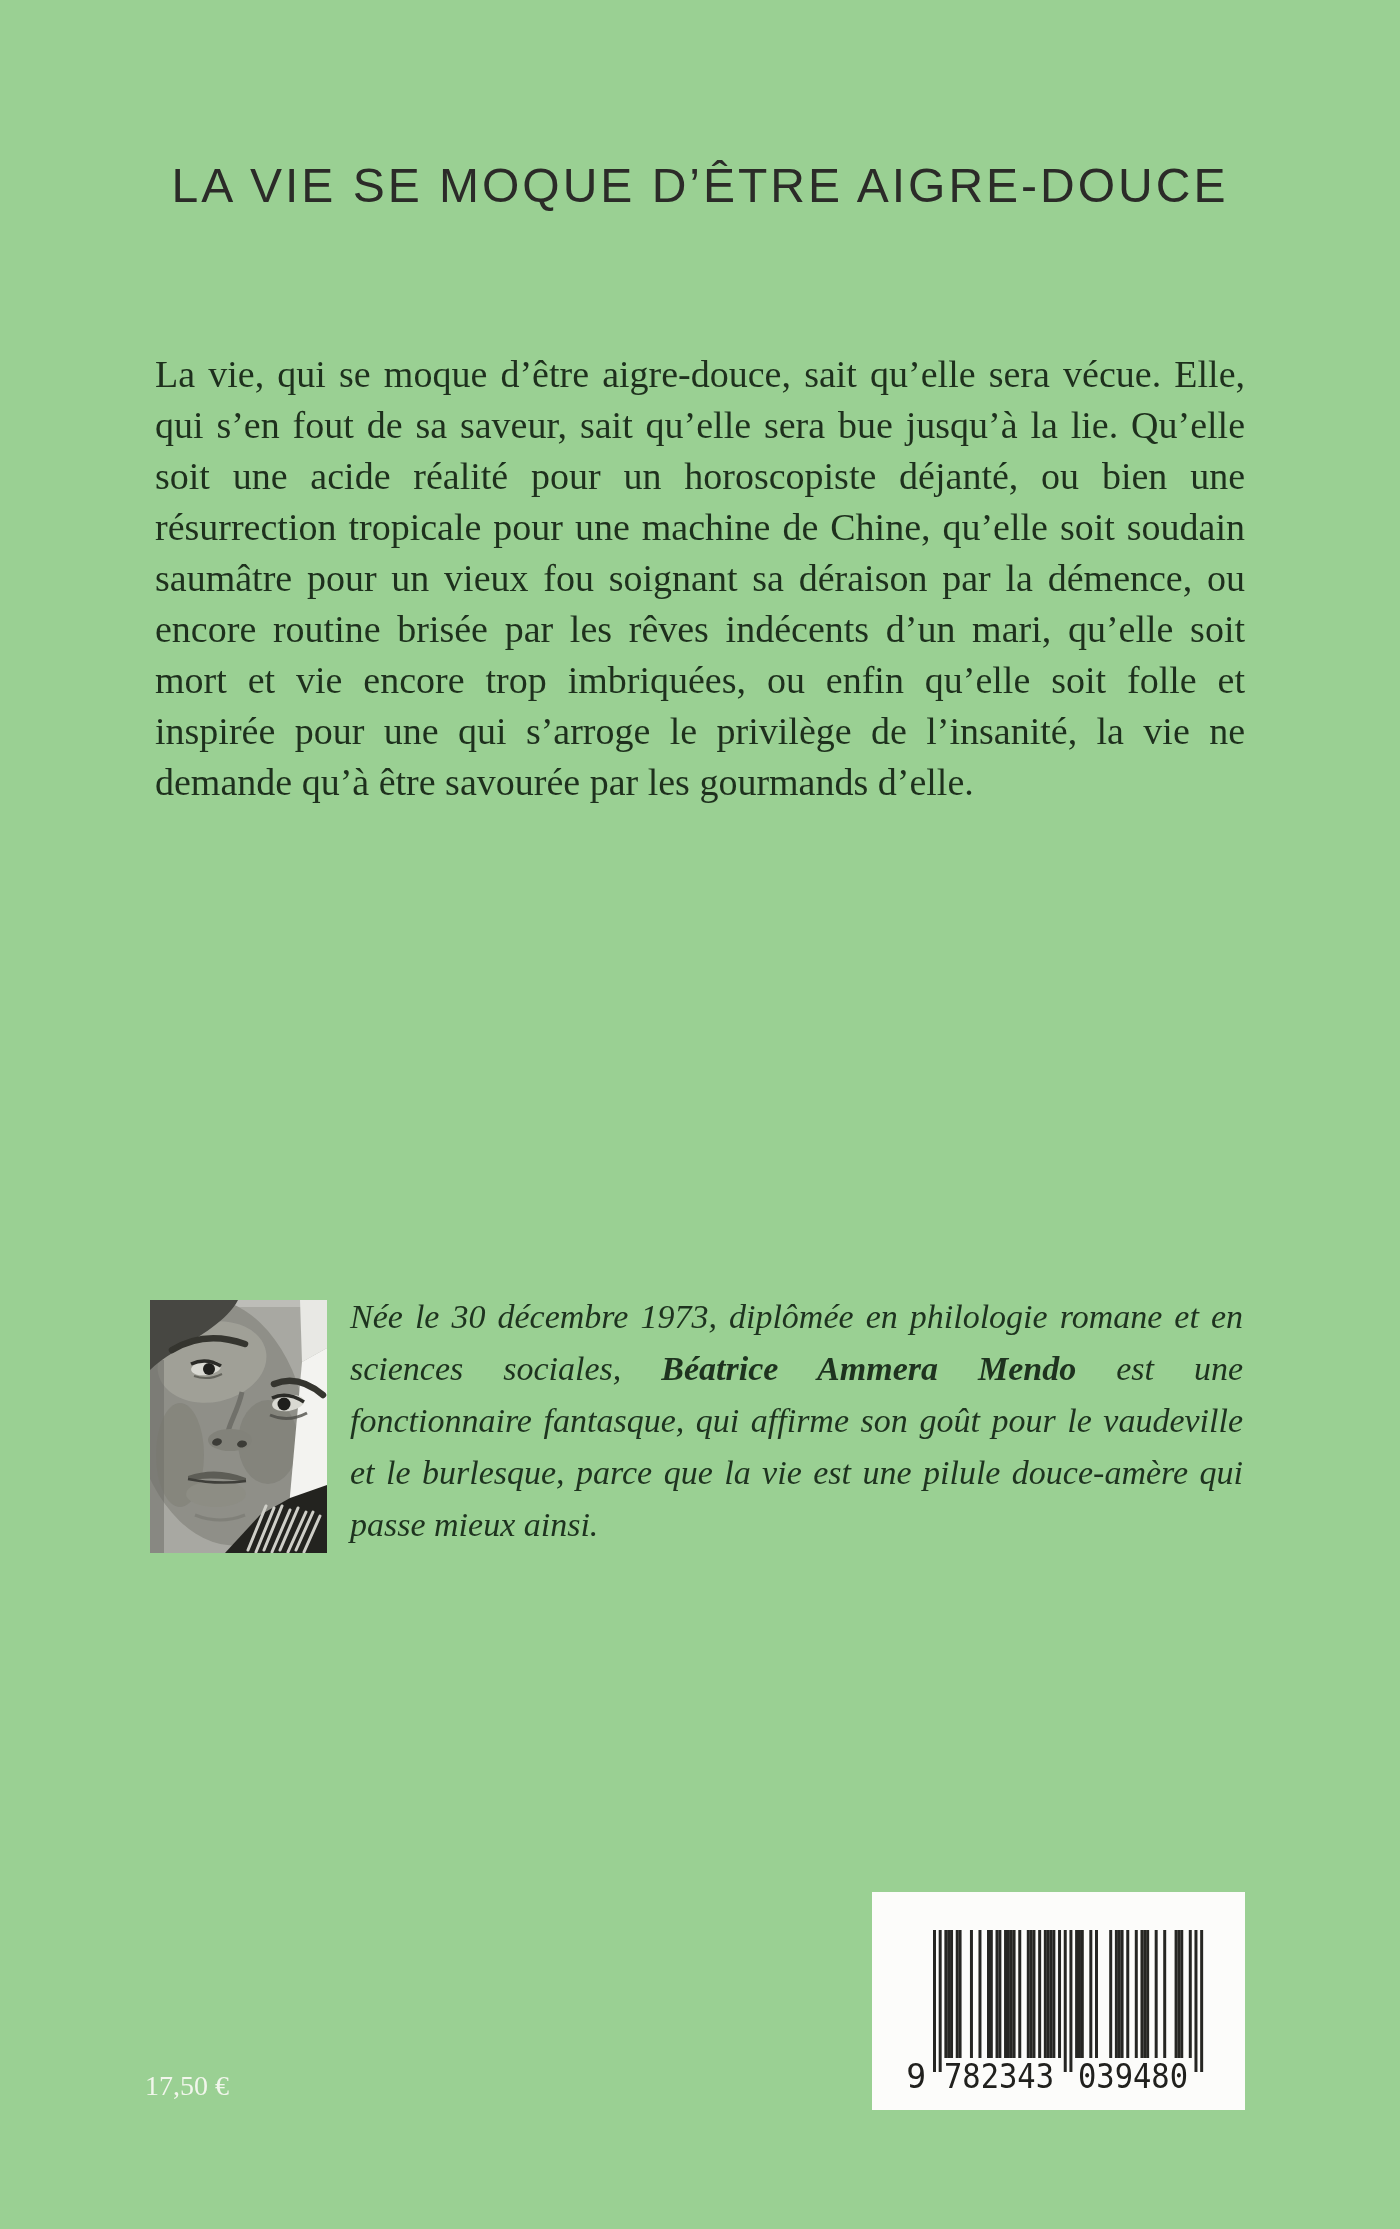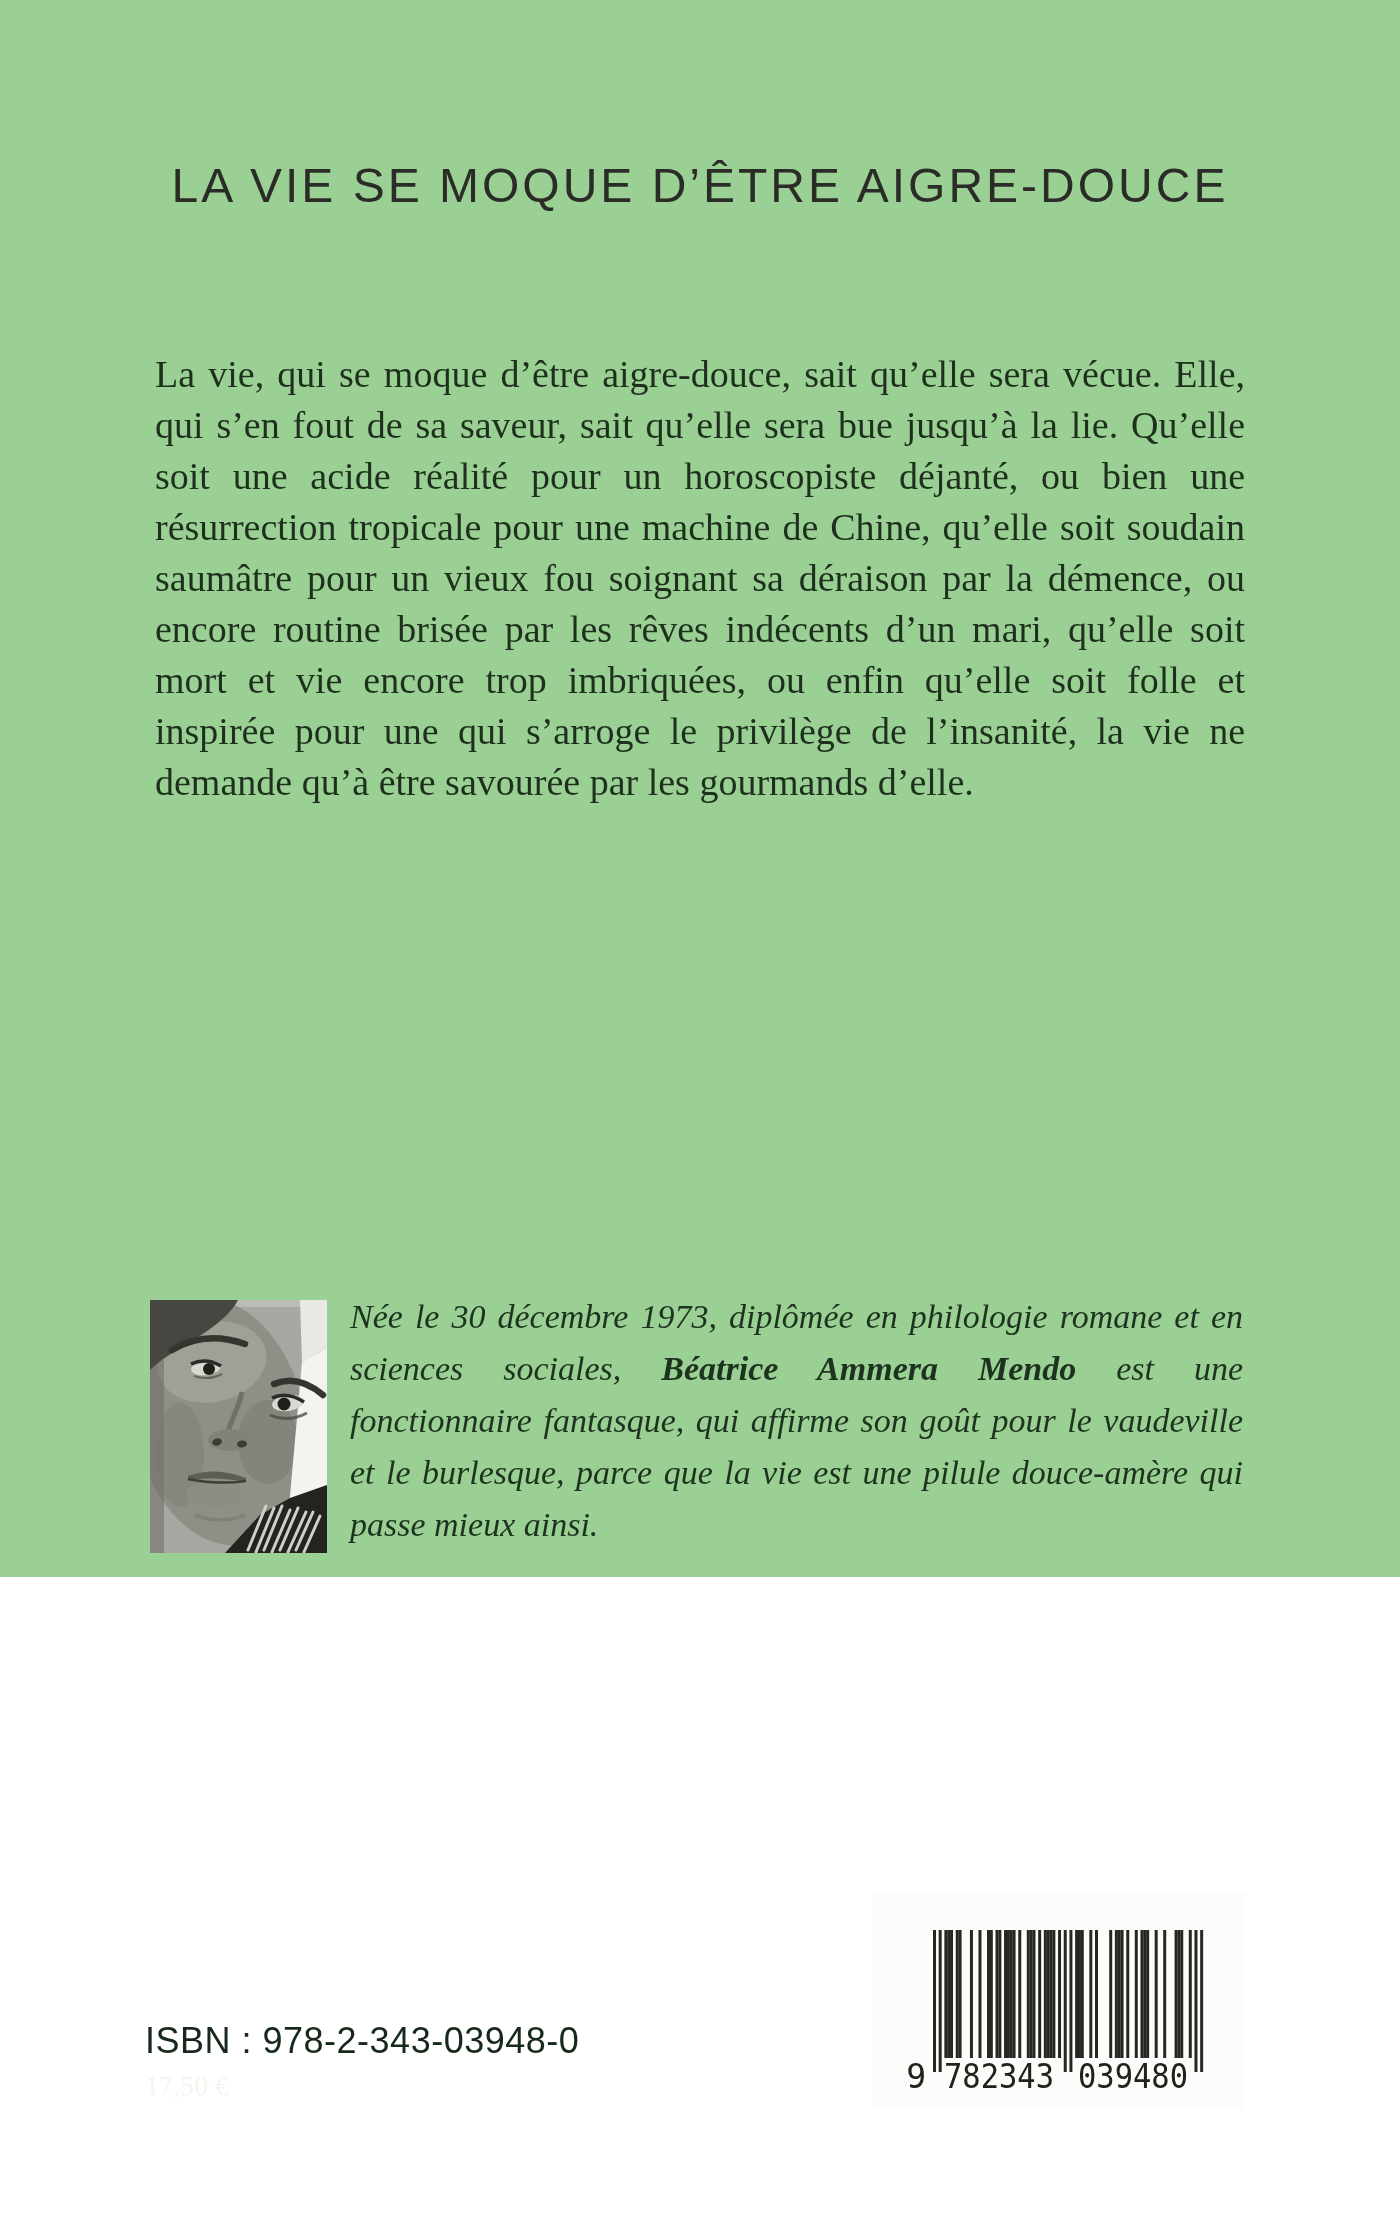--- a/index.html
+++ b/index.html
@@ -3,21 +3,21 @@
 <meta charset="utf-8">
 <style>
   html,body{margin:0;padding:0;}
   body{
     width:1400px;height:2229px;
     font-family:"Liberation Serif",serif;
     overflow:hidden;
   }
   .cover{
     position:relative;
-    width:1400px;height:1577px;
+    width:1400px;height:2229px;
     background:#9ad093;
     text-decoration:underline;
   }
   .title{
     position:absolute;
     left:0;right:0;top:158px;
     margin:0;
     text-align:center;
     font-family:"Liberation Sans",sans-serif;
     font-weight:500;
@@ -142,21 +142,20 @@
         <line x1="130" y1="250" x2="148" y2="208"></line>
         <line x1="138" y1="252" x2="156" y2="212"></line>
         <line x1="146" y1="250" x2="163" y2="212"></line>
         <line x1="154" y1="252" x2="170" y2="216"></line>
       </g>
     </svg>
   </div>
 
   <p class="bio-text"><span>Née le 30 décembre 1973, diplômée en philologie romane et en sciences sociales, </span><strong>Béatrice Ammera Mendo</strong><span> est une fonctionnaire fantasque, qui affirme son goût pour le vaudeville et le burlesque, parce que la vie est une pilule douce-amère qui passe mieux ainsi.</span></p>
 
-  <div class="isbn">ISBN : 978-2-343-03948-0</div>
 
   <div class="price">17,50 €</div>
 
   <div class="barcode-box">
     <svg id="barcode-svg" viewBox="0 0 373 218">
         <rect x="61.00" y="38" width="2.99" height="142" fill="#262623"></rect>
         <rect x="66.68" y="38" width="2.99" height="142" fill="#262623"></rect>
         <rect x="72.37" y="38" width="2.99" height="128" fill="#262623"></rect>
         <rect x="75.21" y="38" width="2.99" height="128" fill="#262623"></rect>
         <rect x="78.05" y="38" width="2.99" height="128" fill="#262623"></rect>

